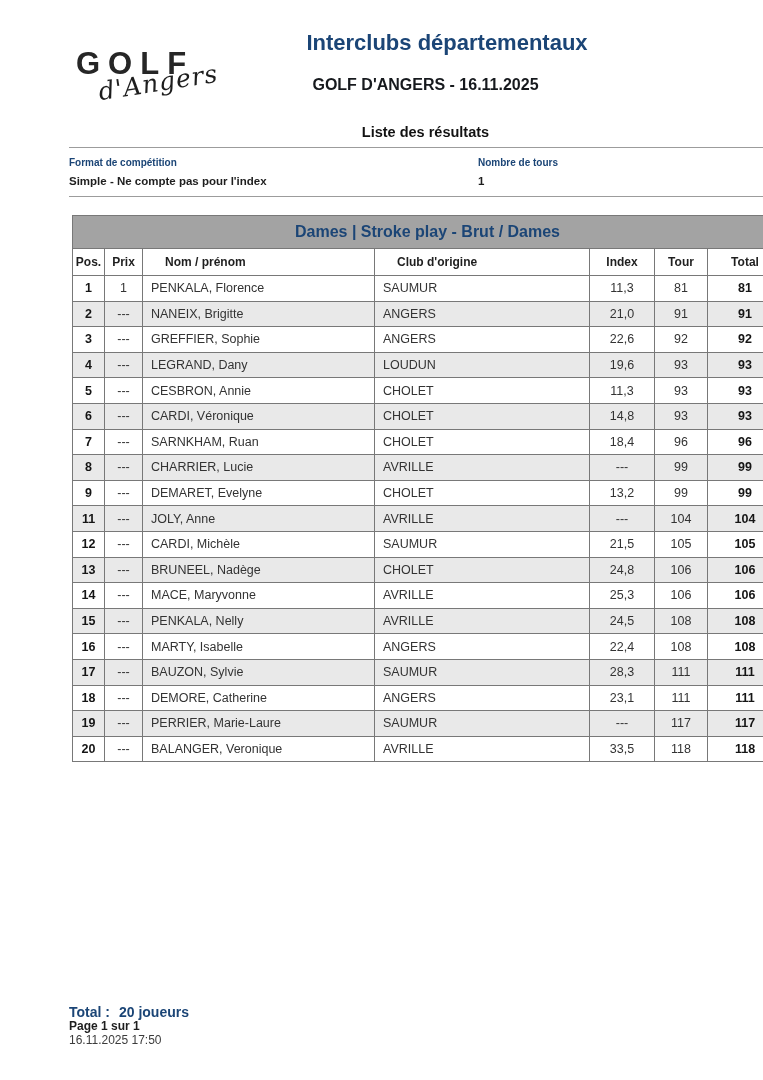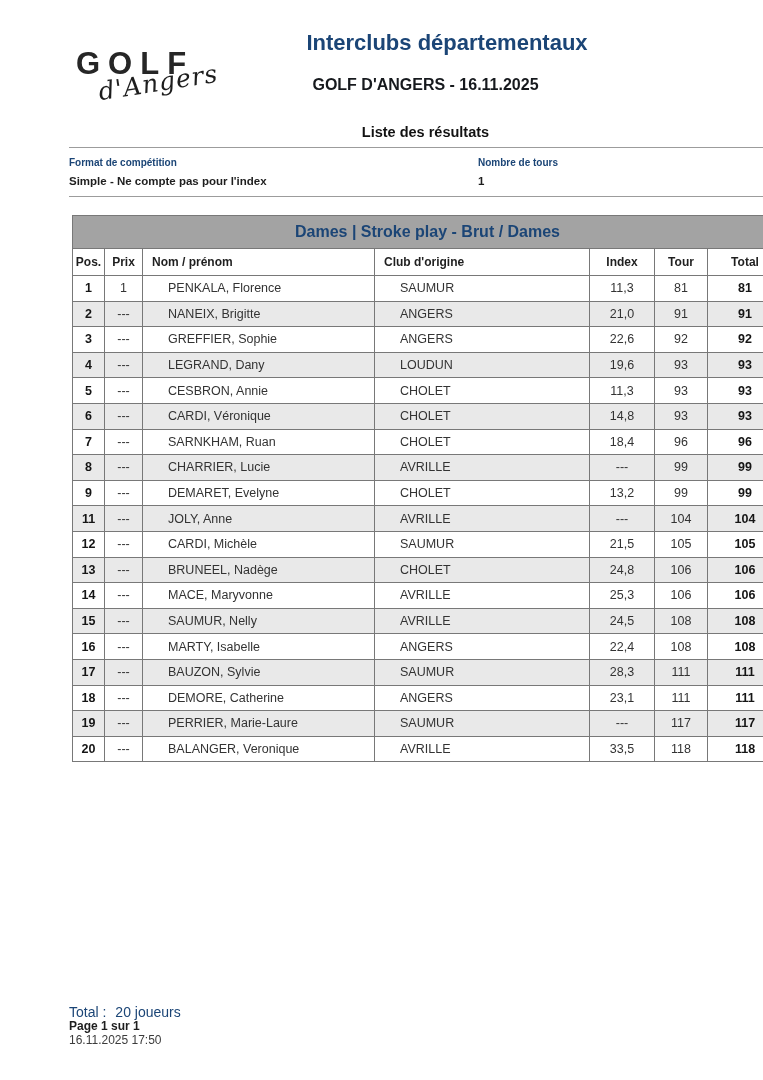--- a/index.html
+++ b/index.html
@@ -124,41 +124,41 @@
     text-align: center;
   }
   tr.cols th {
     height: 27px;
     background: #ffffff;
     font-size: 12px;
     font-weight: 700;
     color: #1f1f1f;
     text-align: center;
   }
-  tr.cols th.h-left { text-align: left; padding-left: 9px; }
+  tr.cols th.h-left { text-align: left; padding-left: 22px; }
   tbody td {
     height: 25.6px;
     font-size: 12.5px;
     color: #333333;
     text-align: center;
   }
-  tbody td.c-left { text-align: left; padding-left: 25px; }
+  tbody td.c-left { text-align: left; padding-left: 8px; }
   tbody td.c-bold { font-weight: 700; color: #151515; }
   tbody tr:nth-child(even) td { background: #e9e9e9; }
   tbody tr:nth-child(odd)  td { background: #ffffff; }
 
   
   .footer {
     position: absolute;
     left: 25px;
     top: 1005px;
   }
   .footer-total {
     font-size: 14px;
-    font-weight: 400;
+    font-weight: 700;
     color: #1b4576;
     line-height: 1.1;
   }
   .footer-total .gap { display: inline-block; width: 9px; }
   .footer-page {
     font-size: 12px;
     font-weight: 700;
     color: #1e1e1e;
     line-height: 1.15;
   }
@@ -334,21 +334,21 @@
           <td>---</td>
           <td class="c-left">MACE, Maryvonne</td>
           <td class="c-left">AVRILLE</td>
           <td>25,3</td>
           <td>106</td>
           <td class="c-bold">106</td>
         </tr>
         <tr>
           <td class="c-bold">15</td>
           <td>---</td>
-          <td class="c-left">SAUMUR, Nelly</td>
+          <td class="c-left">PENKALA, Nelly</td>
           <td class="c-left">AVRILLE</td>
           <td>24,5</td>
           <td>108</td>
           <td class="c-bold">108</td>
         </tr>
         <tr>
           <td class="c-bold">16</td>
           <td>---</td>
           <td class="c-left">MARTY, Isabelle</td>
           <td class="c-left">ANGERS</td>

